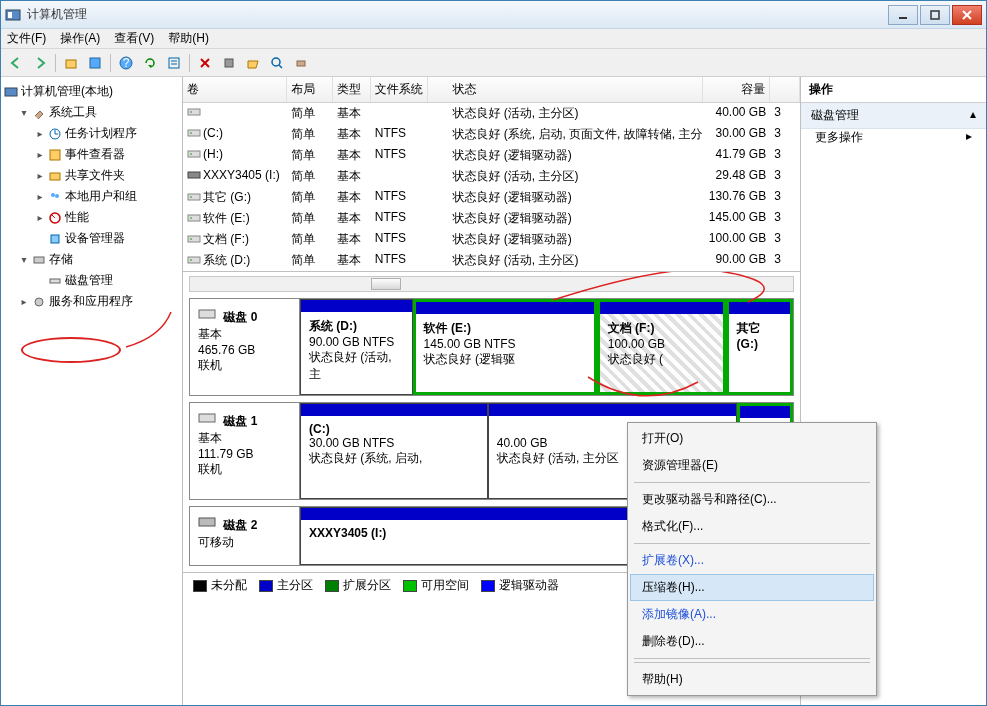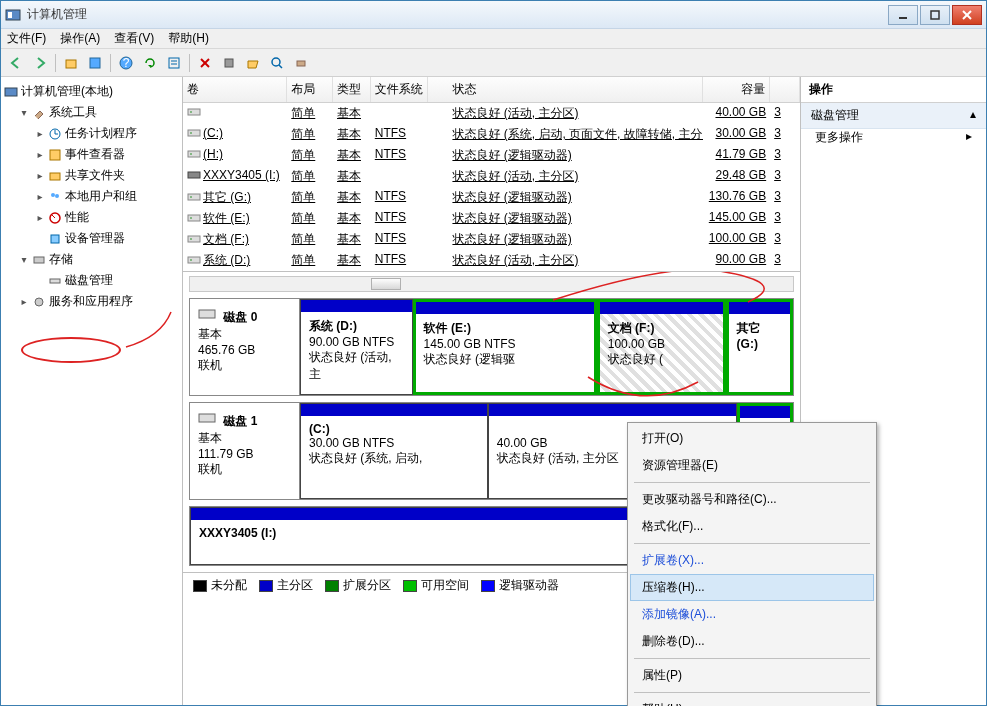--- a/index.html
+++ b/index.html
@@ -19,21 +19,21 @@
     .main-area { flex: 1; display: flex; overflow: hidden; }
     .tree-panel { width: 182px; border-right: 1px solid #c0c0c0; padding: 4px 2px; overflow: auto; background: #fff; position: relative; }
     .tree-node { padding: 2px 2px 2px 0; display: flex; align-items: center; gap: 2px; white-space: nowrap; cursor: default; }
     .tree-children { margin-left: 16px; }
     .tree-toggle { width: 10px; text-align: center; color: #555; font-size: 10px; }
     .tree-icon { width: 16px; height: 16px; display: inline-flex; align-items: center; justify-content: center; }
     .highlight-oval { position: absolute; border: 2px solid #d22; border-radius: 50%; pointer-events: none; }
     .center-panel { flex: 1; display: flex; flex-direction: column; border-right: 1px solid #c0c0c0; overflow: hidden; }
     .list-head { display: flex; background: #fff; border-bottom: 1px solid #d0d0d0; }
     .lh { padding: 4px 4px; border-right: 1px solid #e0e0e0; background: linear-gradient(#fdfdfd,#f0f0f0); white-space: nowrap; overflow: hidden; }
-    .list-body { flex: 0 0 auto; overflow: auto; text-decoration: underline; }
+    .list-body { flex: 0 0 auto; overflow: auto; }
     .vrow { display: flex; padding: 1px 0; }
     .vc { padding: 1px 4px; white-space: nowrap; overflow: hidden; }
     .col-vol { width: 105px; } .col-lay { width: 46px; } .col-type { width: 38px; } .col-fs { width: 58px; } .col-st { width: 276px; padding-left: 24px; } .col-cap { width: 68px; text-align: right; } .col-r { width: 30px; }
     .vol-icon { width: 14px; height: 12px; display: inline-block; vertical-align: -2px; margin-right: 2px; }
     .scroll-area { flex: 1; border-top: 1px solid #c0c0c0; overflow: hidden; position: relative; }
     .h-scroll { height: 16px; background:#f0f0f0; border:1px solid #c8c8c8; margin: 4px 6px 0 6px; position:relative; }
     .h-scroll .thumb { position:absolute; left:30%; top:1px; height:12px; width:30px; background:linear-gradient(#fdfdfd,#d8d8d8); border:1px solid #b0b0b0; }
     .disk-row { display: flex; border: 1px solid #888; margin: 6px; background: #fff; min-height: 98px; }
     .disk-label { width: 110px; padding: 8px; border-right: 1px solid #888; background: #fff; }
     .disk-label .dicon { width:18px; height:14px; display:inline-block; margin-right:4px; }
@@ -453,20 +453,27 @@
                 <div class="part-body"><br><span>40.00 GB</span><br><span>状态良好 (活动, 主分区</span></div>
               </div>
             <div class="part green-border" style="flex:8">
                 <div class="part-top"></div>
                 <div class="part-body"><span>4</span></div>
               </div>
           </div>
         </div>
 
         <div class="disk-row" style="min-height:60px">
+          <div class="disk-label">
+            <span class="dicon"><svg width="18" height="14">
+                  <rect x="1" y="3" width="16" height="8" fill="#bbb" stroke="#555"></rect>
+                </svg></span>
+            <b>磁盘 2</b><br>
+            <span>可移动</span>
+          </div>
           <div class="disk-parts">
             <div class="part" style="flex:1">
                 <div class="part-top"></div>
                 <div class="part-body"><b>XXXY3405  (I:)</b></div>
               </div>
           </div>
         </div>
 
         <div class="legend">
           <div class="lg">
@@ -509,20 +516,19 @@
   <div class="mi">资源管理器(E)</div>
   <div class="sep"></div>
   <div class="mi">更改驱动器号和路径(C)...</div>
   <div class="mi">格式化(F)...</div>
   <div class="sep"></div>
   <div class="mi disabled">扩展卷(X)...</div>
   <div class="mi hover">压缩卷(H)...</div>
   <div class="mi disabled">添加镜像(A)...</div>
   <div class="mi">删除卷(D)...</div>
   <div class="sep"></div>
-  <div class="mi">属性(P)</div>
   <div class="sep"></div>
   <div class="mi">帮助(H)</div>
 </div>
 <div class="highlight-oval" style="left:630px; top:558px; width:110px; height:24px;"></div>
 <svg class="scribble" style="left:740px; top:530px;" width="70" height="60">
     <path d="M60 5 Q40 35 5 50 M50 15 Q30 40 8 45" fill="none" stroke="#d22" stroke-width="1.5"></path>
   </svg>
 
 </body></html>

